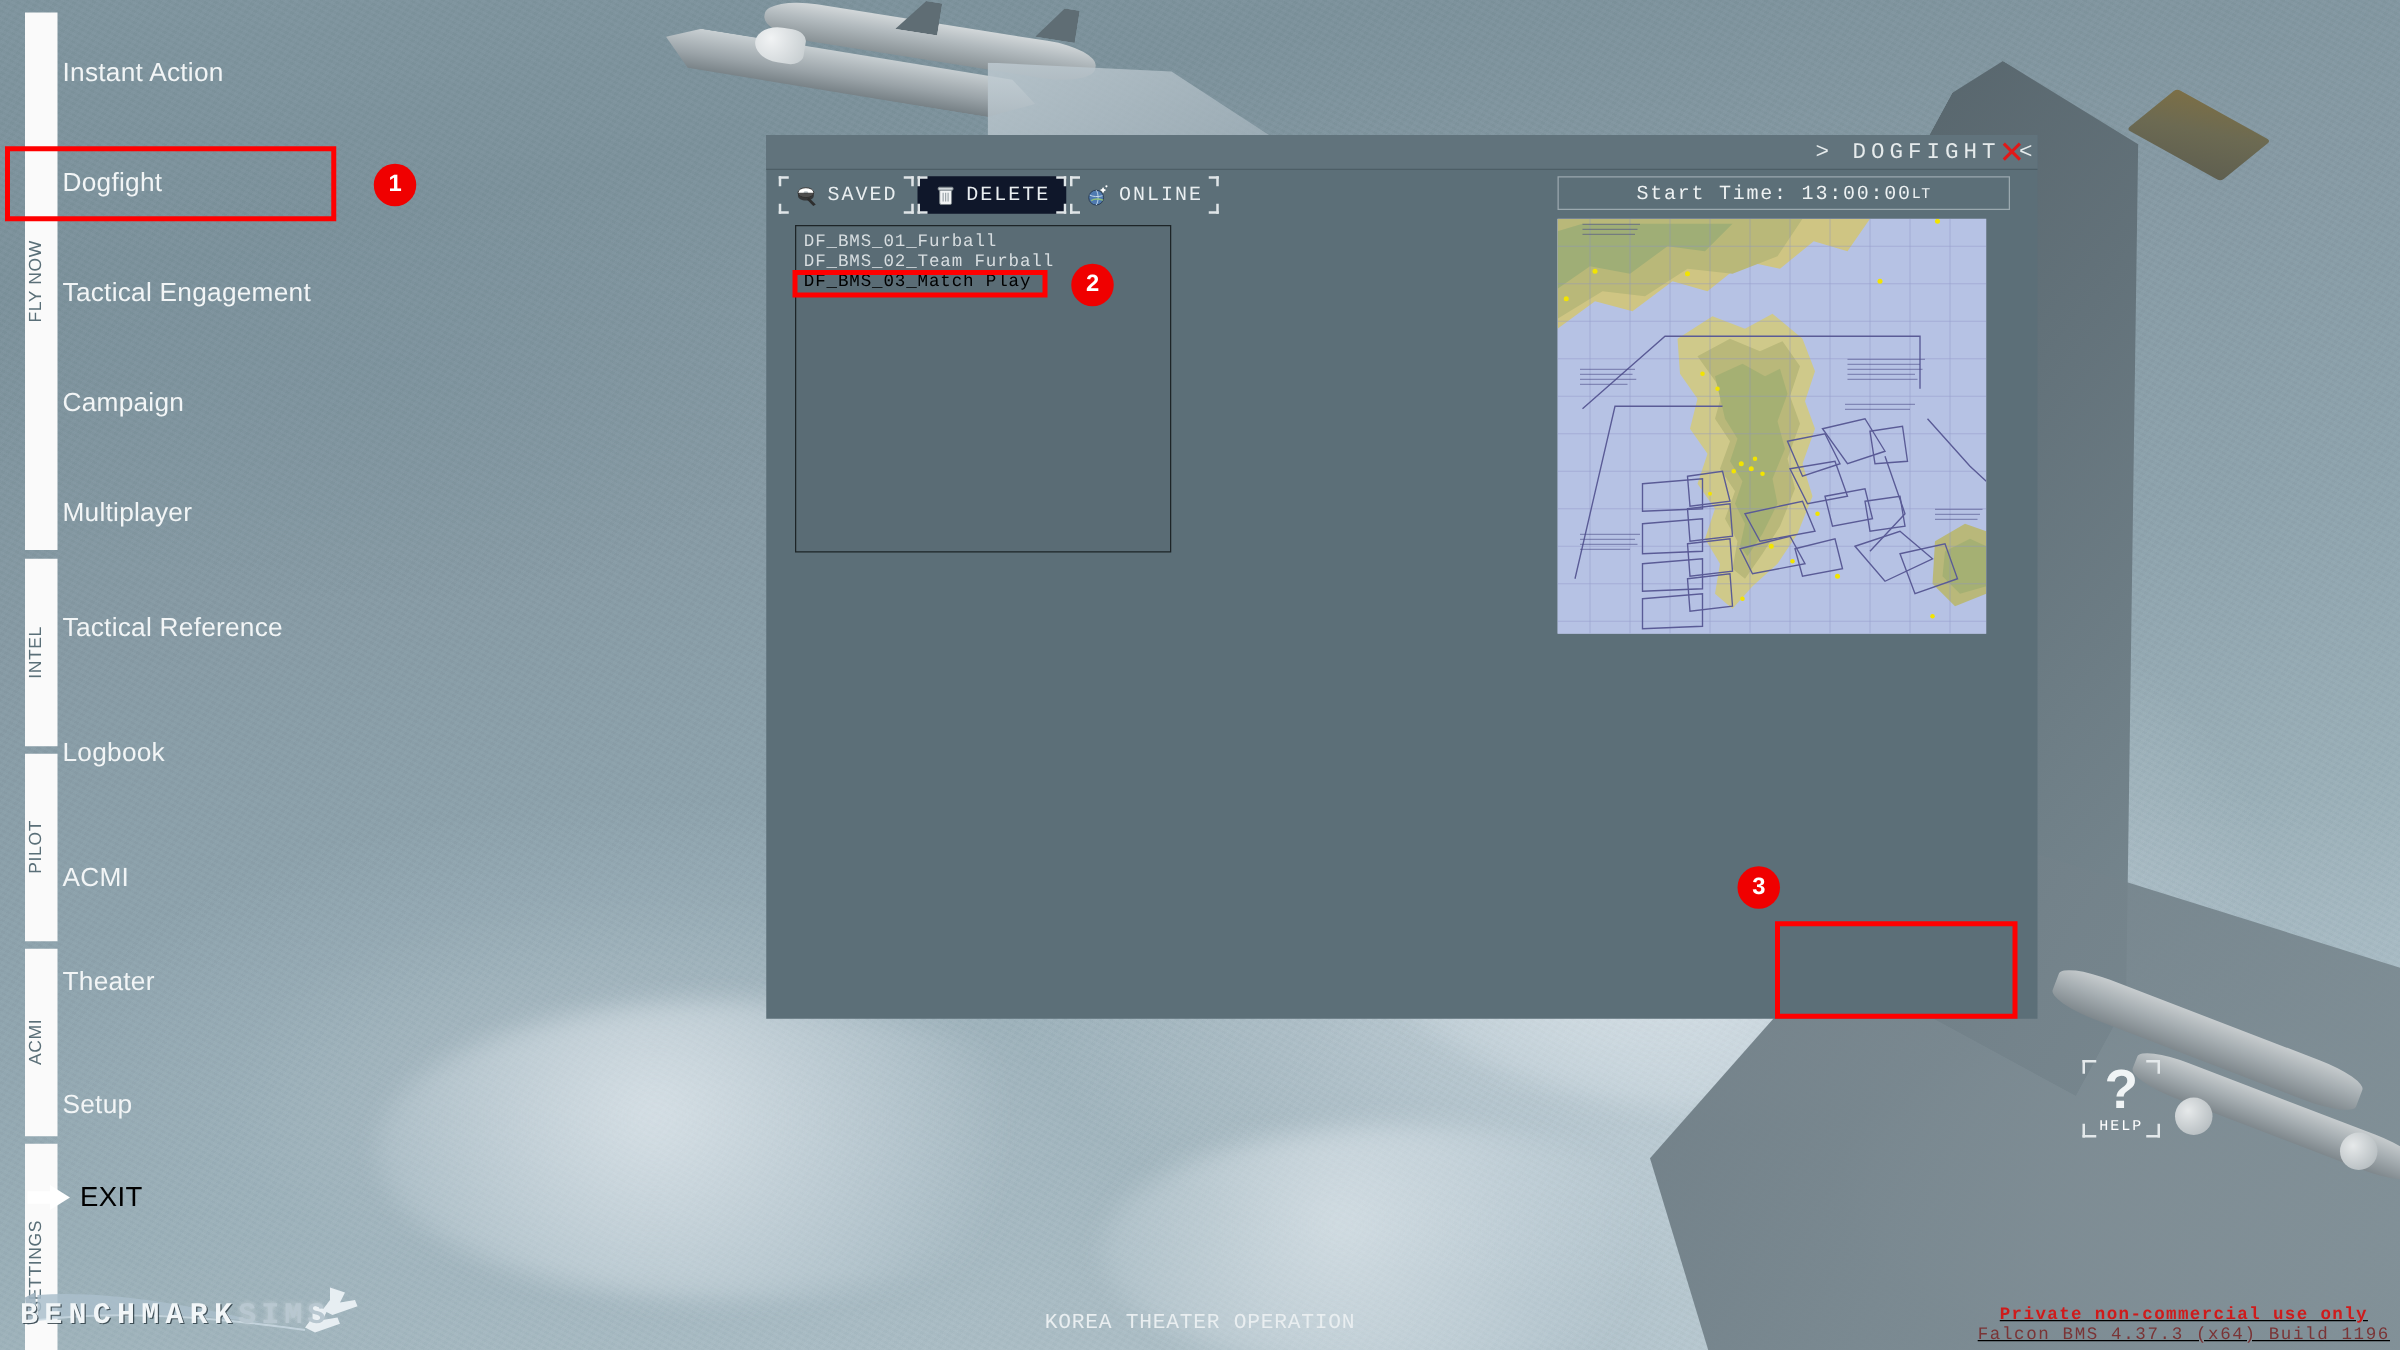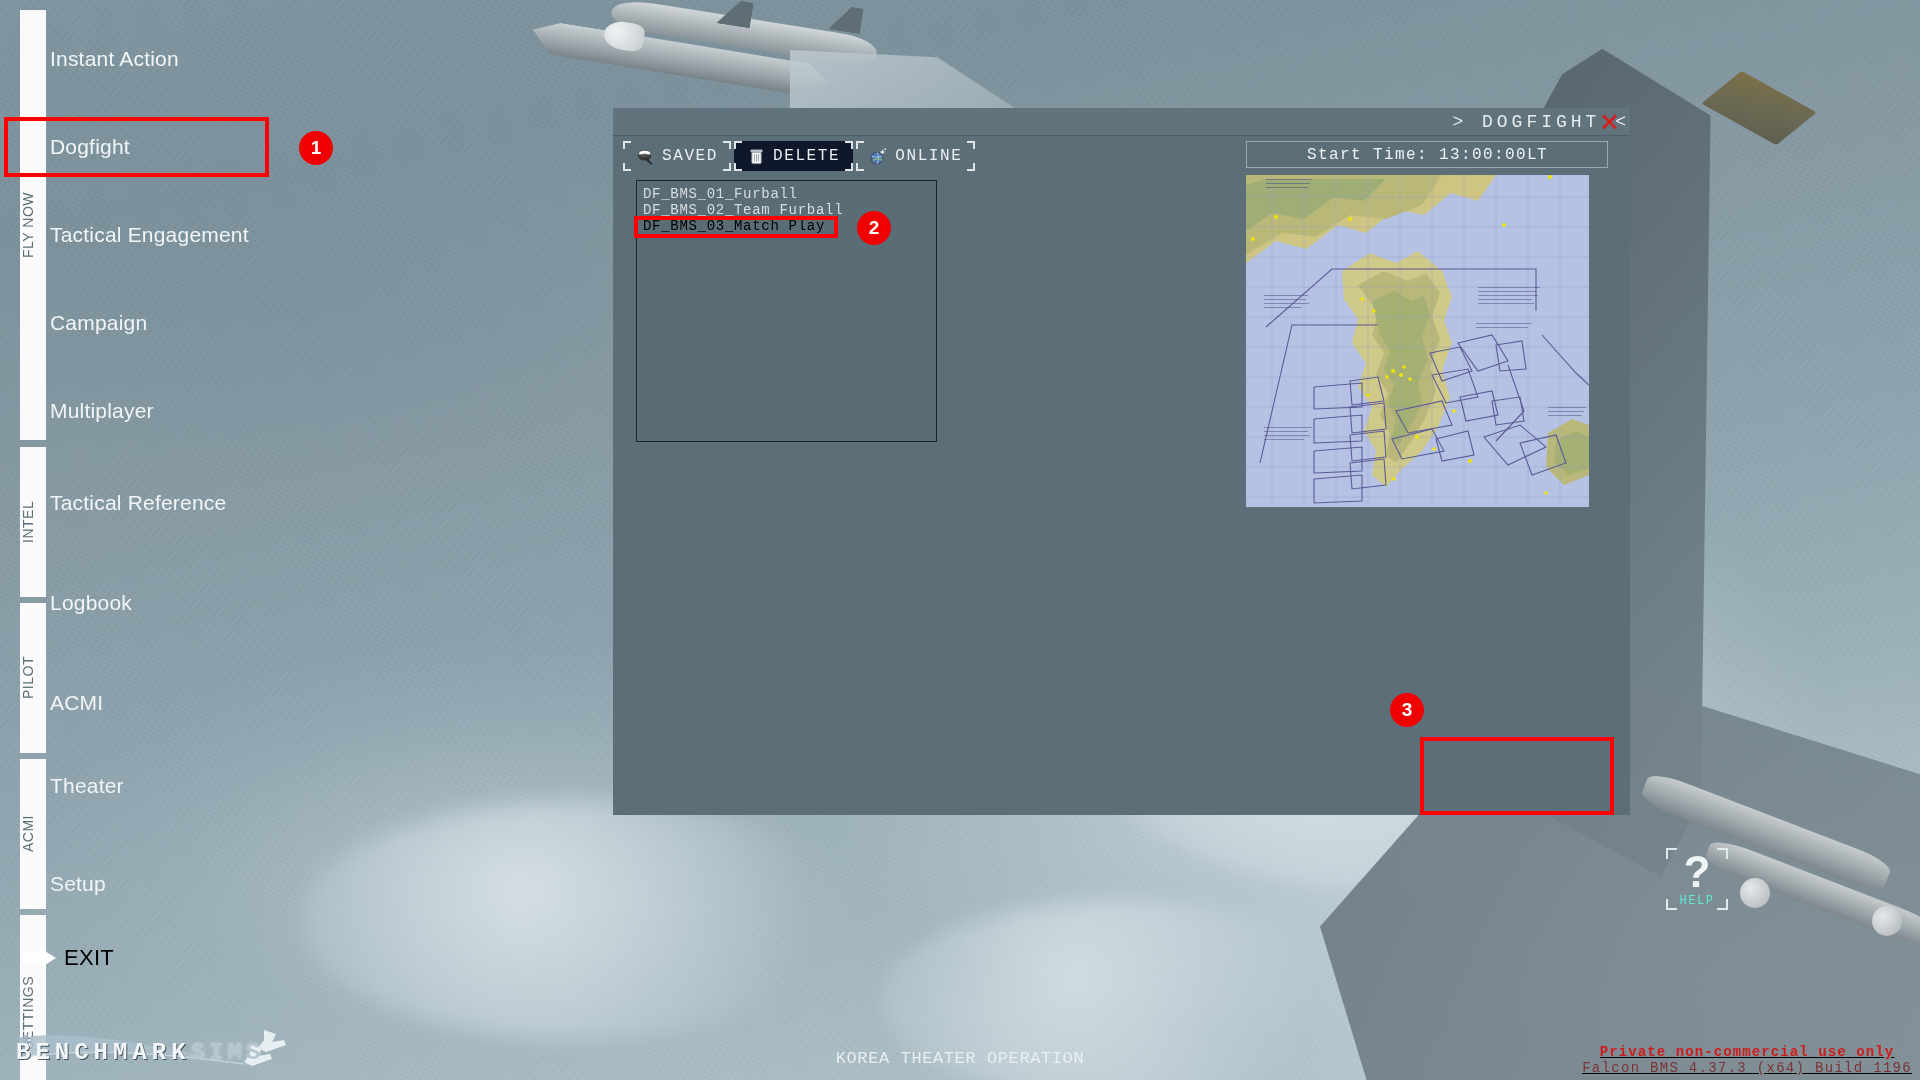--- a/index.html
+++ b/index.html
@@ -177,21 +177,21 @@
 
   
   .starttime {
     position: absolute; left: 633px; top: 33px; width: 362px; height: 27px;
     border: 1px solid #9aa8ae; display: flex; align-items: center; justify-content: center;
   }
   .starttime span {
     color: #eef2f3; font-size: 16px; letter-spacing: 1.4px;
     font-family: "Liberation Mono", monospace;
   }
-  .starttime .lt { font-size: 16px; letter-spacing: .5px; }
+  .starttime .lt { font-size: 12px; letter-spacing: .5px; }
 
   
   .listbox {
     position: absolute; left: 23px; top: 72px; width: 301px; height: 262px;
     border: 1px solid #1d2427; background: rgba(0,0,0,.02);
     padding: 5px 6px; overflow: hidden;
   }
   .litem {
     font-family: "Liberation Mono", monospace; font-size: 14px;
     letter-spacing: .7px; line-height: 16px; color: #d7dde0; white-space: pre; cursor: pointer;
@@ -207,21 +207,21 @@
 
   
   .btnwrap { position: absolute; cursor: pointer; }
   .btnwrap .crn { position: absolute; width: 11px; height: 11px; border-color: #e3e8ea; border-style: solid; border-width: 0; }
   .btnwrap .c-tl { left: 0; top: 0; border-left-width: 2px; border-top-width: 2px; }
   .btnwrap .c-tr { right: 0; top: 0; border-right-width: 2px; border-top-width: 2px; }
   .btnwrap .c-bl { left: 0; bottom: 0; border-left-width: 2px; border-bottom-width: 2px; }
   .btnwrap .c-br { right: 0; bottom: 0; border-right-width: 2px; border-bottom-width: 2px; }
   .btn-cap {
     position: absolute; bottom: 2px; left: 0; width: 100%; text-align: center;
-    color: #5eead4; font-size: 12px; letter-spacing: 1.6px;
+    color: #ffffff; font-size: 12px; letter-spacing: 1.6px;
     font-family: "Liberation Mono", monospace;
   }
 
   .help-btn { left: 1053px; top: 740px; width: 62px; height: 62px; }
   .help-q {
     position: absolute; left: 0; top: 2px; width: 100%; text-align: center;
     color: #f0f4f5; font-size: 44px; font-weight: bold; line-height: 44px;
     font-family: "Liberation Sans", sans-serif;
   }
 

